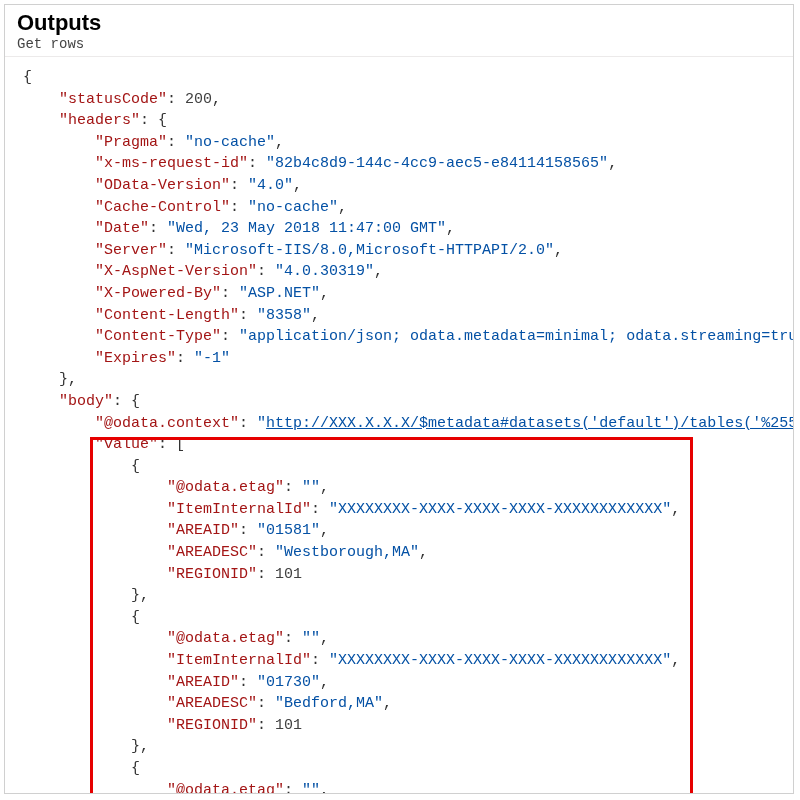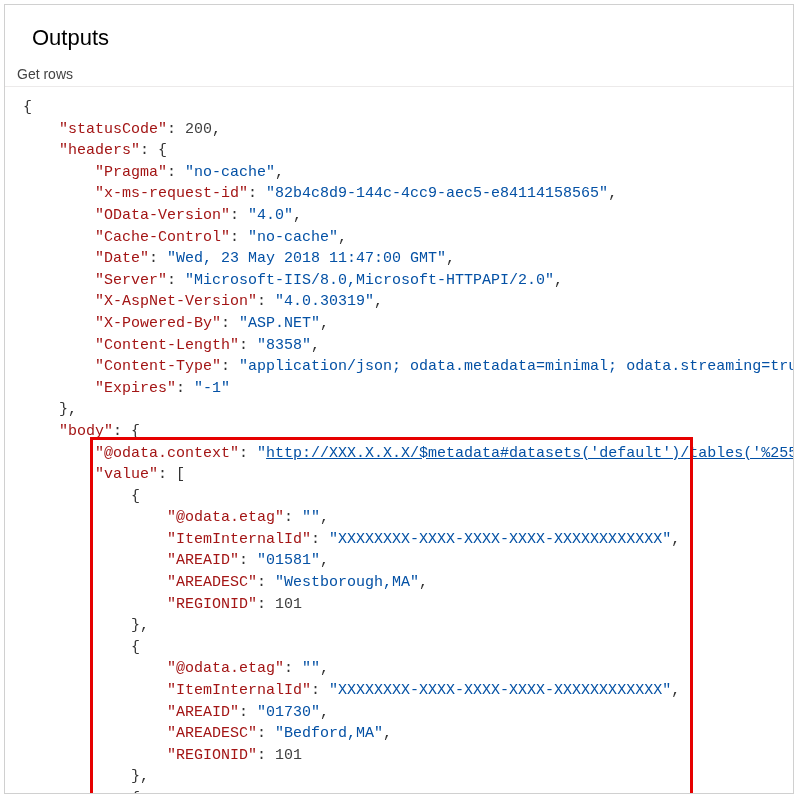--- a/index.html
+++ b/index.html
@@ -19,29 +19,30 @@
     height: 790px;
     box-sizing: border-box;
     overflow: hidden;
     position: relative;
   }
   .header {
     padding: 5px 12px 4px 12px;
     border-bottom: 1px solid #eceaea;
   }
   .header h1 {
-    margin: 15px;
+    margin: 0;
     font-size: 22px;
-    font-weight: 400;
+    font-weight: 700;
     color: #000;
   }
   .header .sub {
     font-size: 14px;
     color: #444;
     margin-top: 0px;
+    font-family: Liberation Mono, monospace;
   }
   .code-container {
     padding: 10px 8px 0 8px;
     overflow: hidden;
   }
   pre.code {
     margin: 0;
     font-family: Consolas, "Courier New", monospace;
     font-size: 15px;
     line-height: 1.44;

